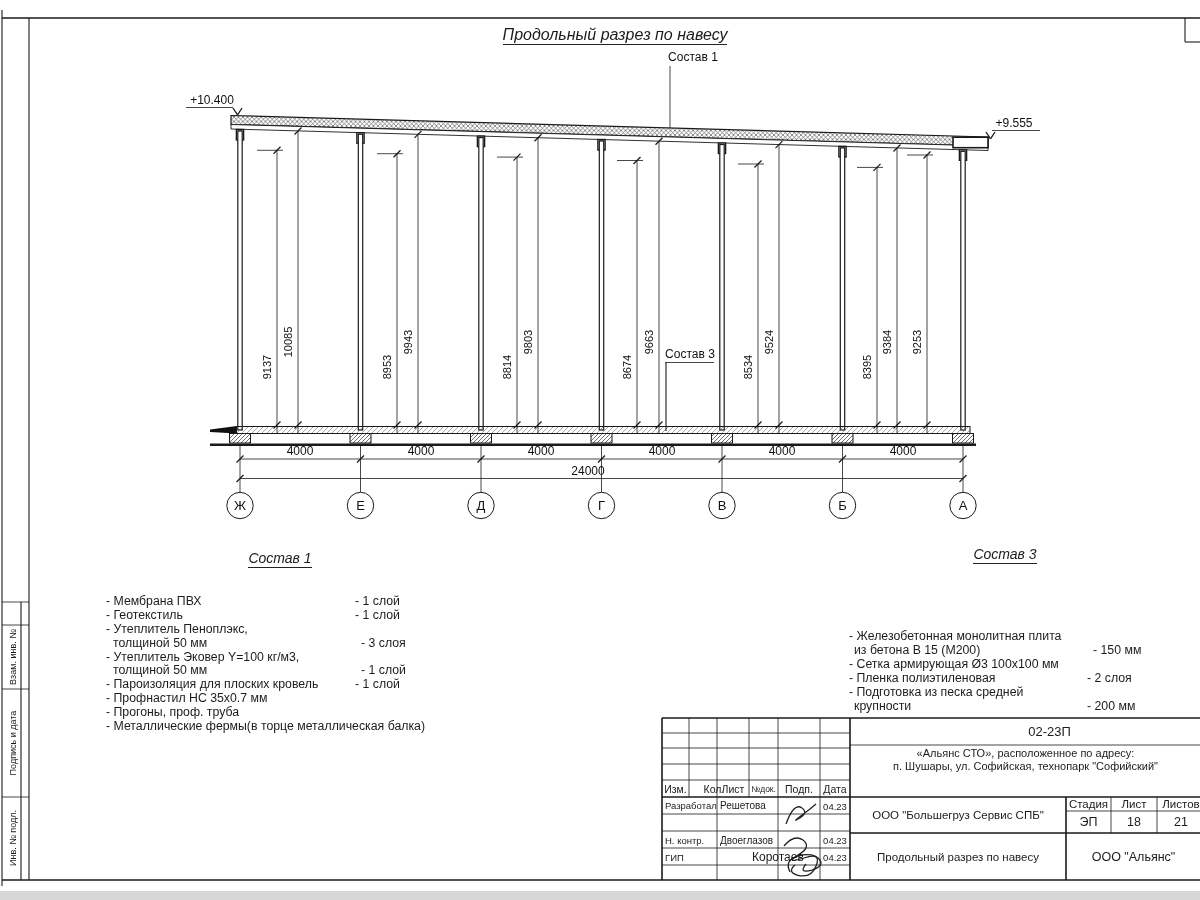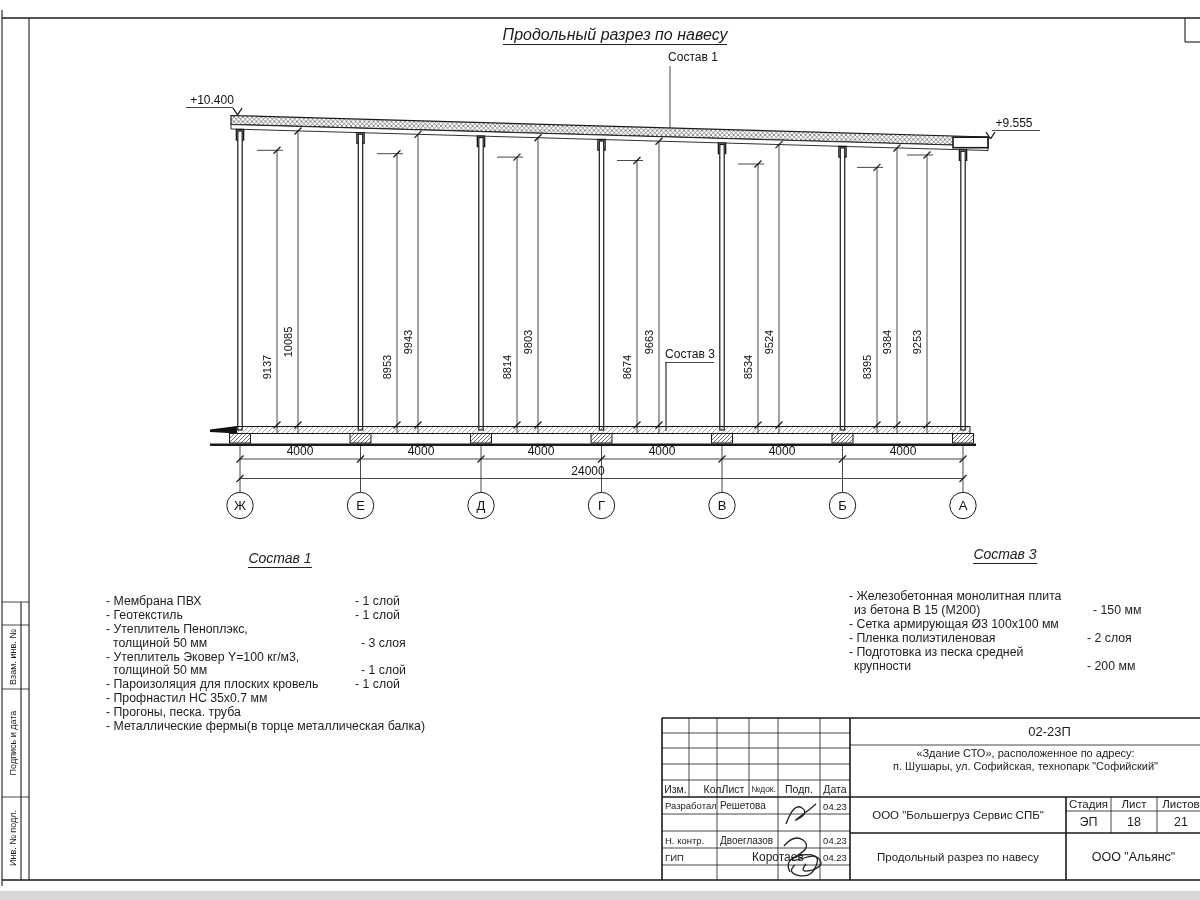--- a/index.html
+++ b/index.html
@@ -315,43 +315,43 @@
 </div>
 <div class="list" style="left:106px;top:595px;width:480px;">
   <div class="row"><span>- Мембрана ПВХ</span><span class="val" style="left:249px;">- 1 слой</span></div>
   <div class="row"><span>- Геотекстиль</span><span class="val" style="left:249px;">- 1 слой</span></div>
   <div class="row"><span>- Утеплитель Пеноплэкс,</span><span class="val" style="left:249px;"></span></div>
   <div class="row"><span style="padding-left:7px;">  толщиной 50 мм</span><span class="val" style="left:255px;">- 3 слоя</span></div>
   <div class="row"><span>- Утеплитель Эковер Y=100 кг/м3,</span><span class="val" style="left:249px;"></span></div>
   <div class="row"><span style="padding-left:7px;">  толщиной 50 мм</span><span class="val" style="left:255px;">- 1 слой</span></div>
   <div class="row"><span>- Пароизоляция для плоских кровель</span><span class="val" style="left:249px;">- 1 слой</span></div>
   <div class="row"><span>- Профнастил НС 35х0.7 мм</span></div>
-  <div class="row"><span>- Прогоны, песка. труба</span></div>
+  <div class="row"><span>- Прогоны, проф. труба</span></div>
   <div class="row"><span>- Металлические фермы(в торце металлическая балка)</span></div>
 </div>
 
 <div class="t" style="left:925px;top:545px;width:160px;text-align:center;">
   <span class="ital u" style="font-size:14px;">Состав 3</span>
 </div>
 <div class="list" style="left:849px;top:590px;width:350px;line-height:14px;">
-  <div class="row" style="height:14px;"><span>- Железобетонная  монолитная плита</span></div>
+  <div class="row" style="height:14px;margin-top:40px;"><span>- Железобетонная  монолитная плита</span></div>
   <div class="row" style="height:14px;"><span style="padding-left:5px;">  из бетона В 15 (М200)</span><span class="val" style="left:244px;">- 150 мм</span></div>
   <div class="row" style="height:14px;"><span>- Сетка армирующая Ø3 100х100 мм</span></div>
   <div class="row" style="height:14px;"><span>- Пленка полиэтиленовая</span><span class="val" style="left:238px;">-  2 слоя</span></div>
   <div class="row" style="height:14px;"><span>- Подготовка из песка средней</span></div>
   <div class="row" style="height:14px;"><span style="padding-left:5px;">  крупности</span><span class="val" style="left:238px;">- 200 мм</span></div>
 </div>
 
 <div class="vlabel" style="left:-19px;top:648px;width:64px;">Взам. инв. №</div>
 <div class="vlabel" style="left:-27px;top:734px;width:80px;">Подпись и дата</div>
 <div class="vlabel" style="left:-22px;top:829px;width:70px;">Инв. № подл.</div>
 
 <div class="cell" style="left:851px;top:719px;width:349px;height:25px;font-size:13px;padding-left:24px;">02-23П</div>
 <div class="t" style="left:851px;top:747px;width:349px;text-align:center;font-size:11px;line-height:13.2px;">
-  <div>«Здание СТО», расположенное по адресу:</div>
+  <div>«Альянс СТО», расположенное по адресу:</div>
   <div>п. Шушары, ул. Софийская, технопарк "Софийский"</div>
 </div>
 <div class="cell" style="left:663px;top:781px;width:25px;height:15px;font-size:10.5px;">Изм.</div>
 <div class="cell" style="left:690px;top:781px;width:48px;height:15px;font-size:10.5px;">Кол.</div>
 <div class="cell" style="left:718px;top:781px;width:30px;height:15px;font-size:10.5px;">Лист</div>
 <div class="cell" style="left:750px;top:781px;width:27px;height:15px;font-size:8.5px;">№док.</div>
 <div class="cell" style="left:779px;top:781px;width:40px;height:15px;font-size:10.5px;">Подп.</div>
 <div class="cell" style="left:821px;top:781px;width:28px;height:15px;font-size:10.5px;border-radius:6px;">Дата</div>
 
 <div class="cell left" style="left:665px;top:798px;width:51px;height:15px;font-size:9.5px;">Разработал</div>

